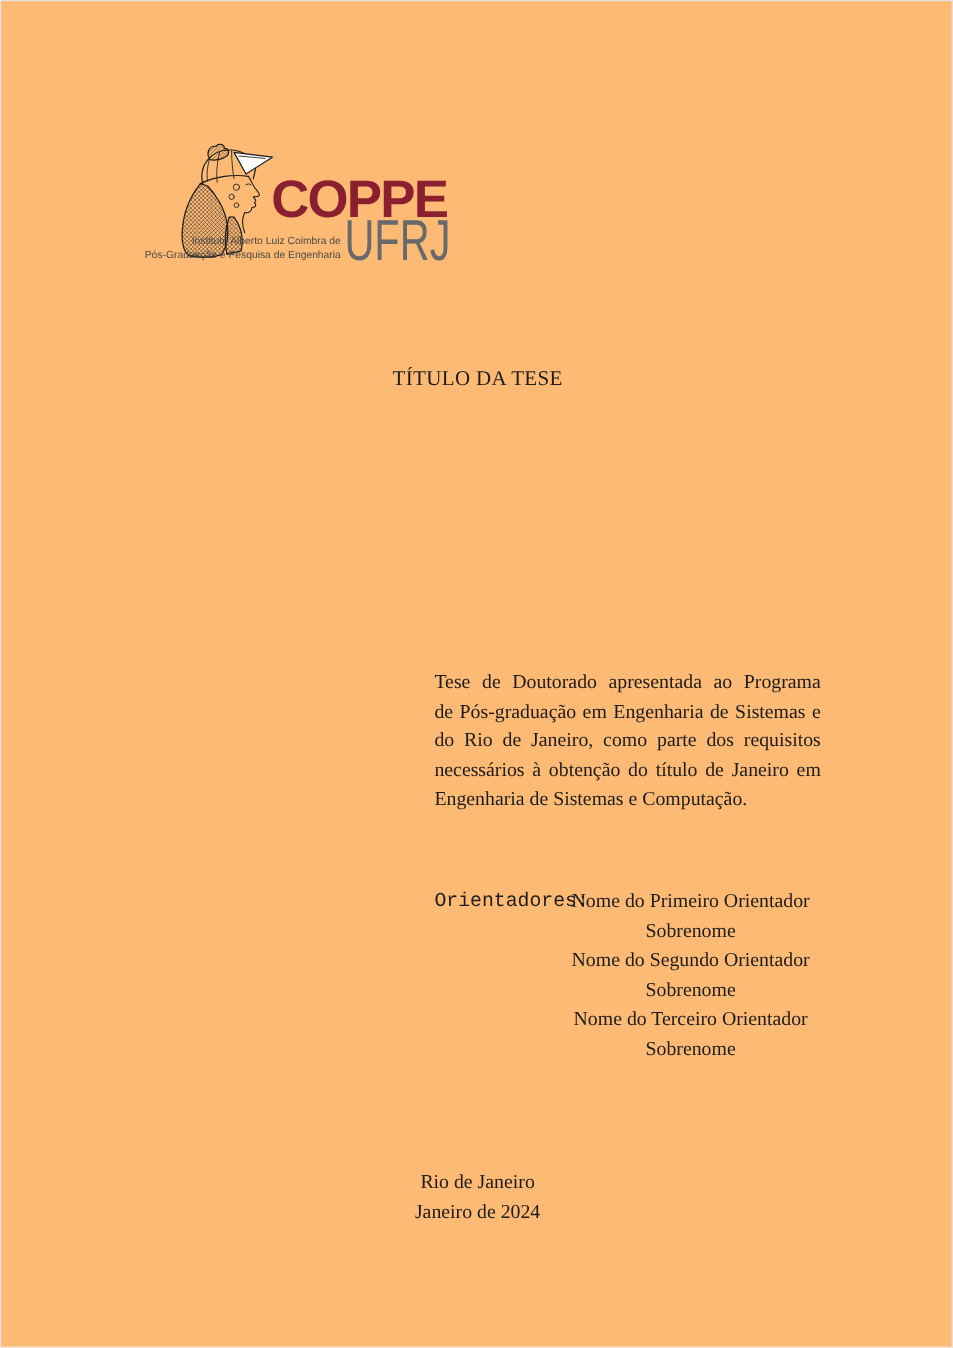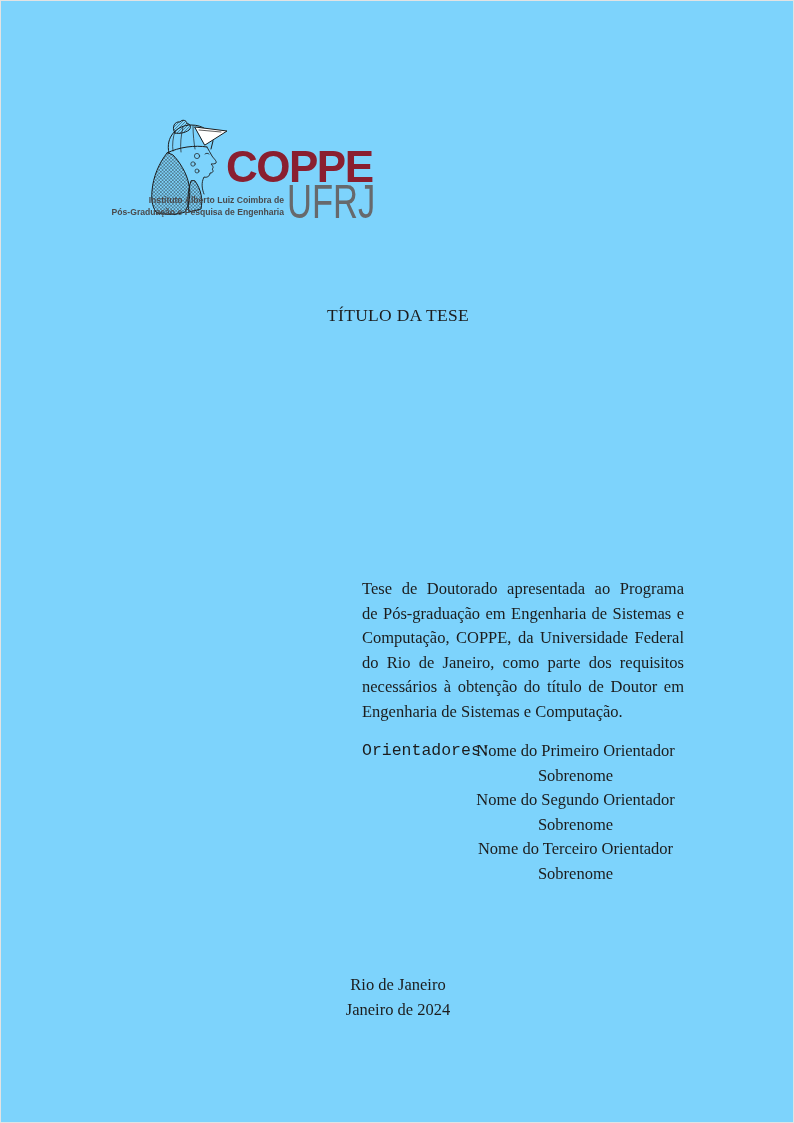--- a/index.html
+++ b/index.html
@@ -1,21 +1,21 @@
 <!DOCTYPE html>
 <html><head>
 <meta charset="utf-8">
 <style>
   html, body { margin: 0; padding: 0; background: #ffffff; }
   .page {
     position: relative;
     width: 794px;
     height: 1123px;
     margin: 0 auto;
-    background: #7dd3fc;
+    background: #fdba74;
     box-sizing: border-box;
     border: 1px solid #e3e3e3;
     font-family: "Liberation Serif", serif;
     color: #1c1c1c;
     overflow: hidden;
   }
 
   
   .logo { position: absolute; left: 0; top: 0; width: 400px; height: 240px; }
   .minerva { position: absolute; left: 148px; top: 118px; width: 84px; height: 98px; }
@@ -29,37 +29,37 @@
     position: absolute; left: 286px; top: 176px;
     font-family: "Liberation Sans", sans-serif;
     font-weight: 400; font-size: 48px; line-height: 50px;
     color: #67696C;
     transform: scaleX(0.72); transform-origin: left top;
     letter-spacing: 0px; white-space: nowrap;
   }
   .institute {
     position: absolute; left: 99px; top: 194px; width: 184px;
     font-family: "Liberation Sans", sans-serif;
-    font-weight: 700; font-size: 8.6px; line-height: 11.8px;
+    font-weight: 400; font-size: 8.6px; line-height: 11.8px;
     color: #4A4A4C; text-align: right; white-space: nowrap;
   }
 
   
   .title-line {
     position: absolute; left: 0; top: 304px; width: 794px;
     text-align: center; font-size: 17.5px; letter-spacing: 0.3px;
   }
   .author-line {
     position: absolute; left: 0; top: 441px; width: 794px;
     text-align: center; font-size: 17px;
   }
 
   
   .quote {
-    position: absolute; left: 361px; top: 576px; width: 322px;
+    position: absolute; left: 361px; top: 555px; width: 322px;
     font-size: 16.5px; line-height: 24.55px;
   }
   .quote-line { text-align: justify; text-align-last: justify; white-space: nowrap; }
   .quote-line.is-last { text-align-last: left; }
 
   
   .advisors {
     position: absolute; left: 361px; top: 738px; width: 330px;
     display: flex; font-size: 16.5px; line-height: 24.55px;
   }
@@ -123,23 +123,22 @@
       <div>Pós-Graduação e Pesquisa de Engenharia</div>
     </div>
   </div>
 
   <div class="title-line">TÍTULO DA TESE</div>
 
 
   <div class="quote">
     <div class="quote-line">Tese de Doutorado apresentada ao Programa</div>
     <div class="quote-line">de Pós-graduação em Engenharia de Sistemas e</div>
-    <div class="quote-line">Computação, COPPE, da Universidade Federal</div>
     <div class="quote-line">do Rio de Janeiro, como parte dos requisitos</div>
-    <div class="quote-line">necessários à obtenção do título de Doutor em</div>
+    <div class="quote-line">necessários à obtenção do título de Janeiro em</div>
     <div class="quote-line is-last">Engenharia de Sistemas e Computação.</div>
   </div>
 
   <div class="advisors">
     <div class="advisors-label">Orientadores:</div>
     <div class="advisor-lines">
       <div>Nome do Primeiro Orientador</div>
       <div>Sobrenome</div>
       <div>Nome do Segundo Orientador</div>
       <div>Sobrenome</div>

